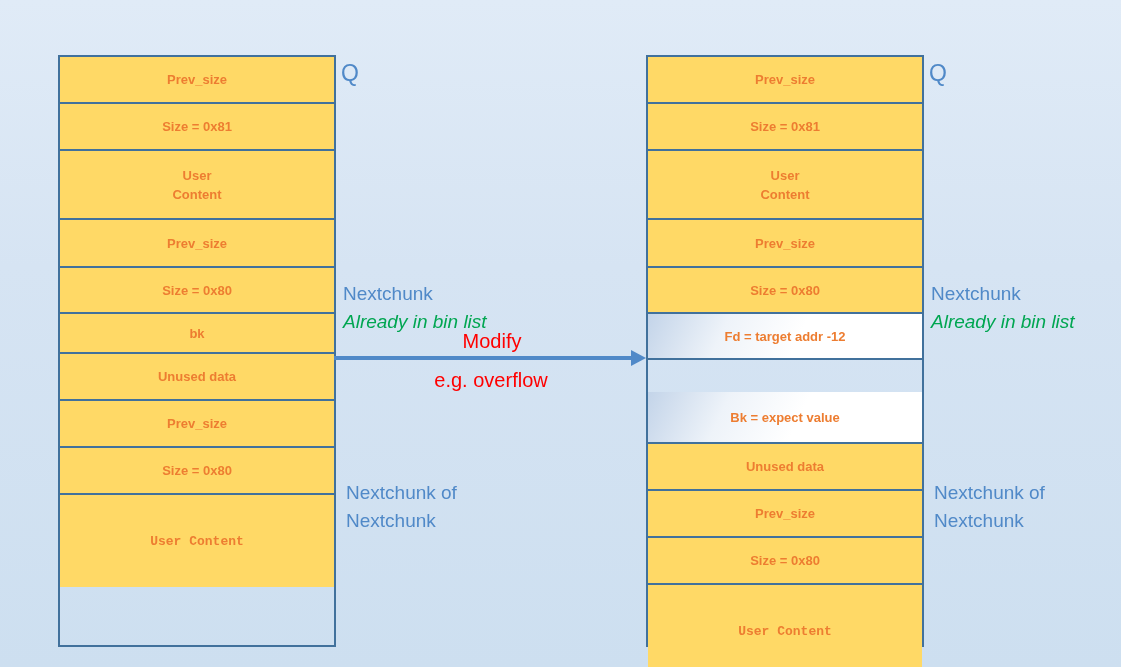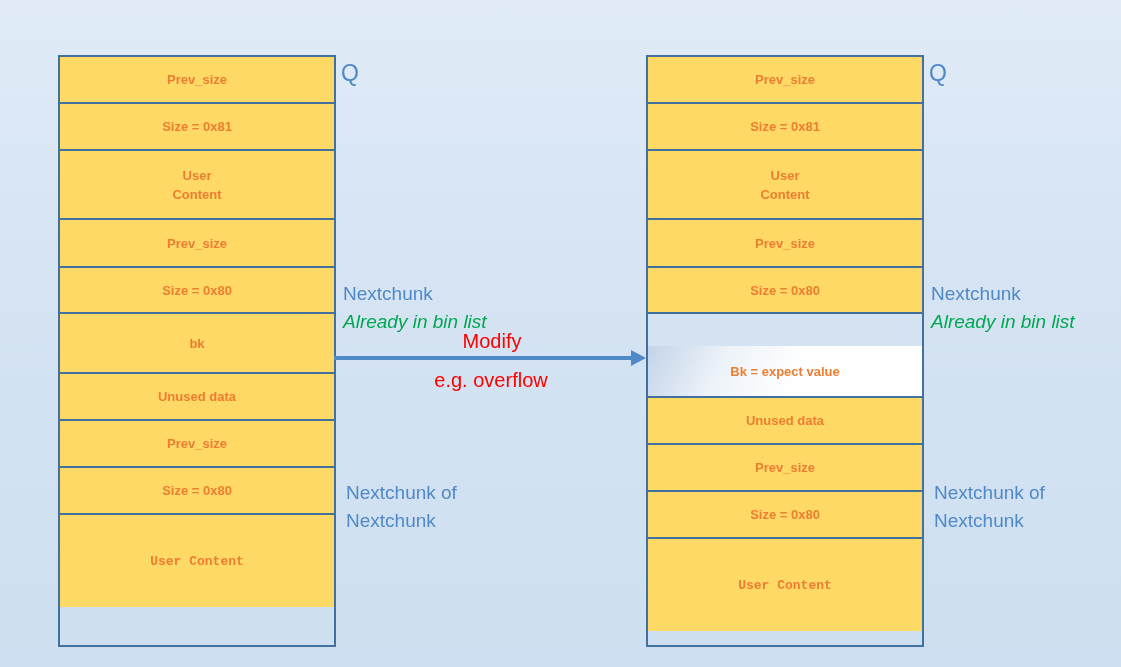--- a/index.html
+++ b/index.html
@@ -84,21 +84,21 @@
       <div class="row" style="height: 69px;">
         <span>User</span>
         <span>Content</span>
       </div>
       <div class="row" style="height: 48px;">
         <span>Prev_size</span>
       </div>
       <div class="row" style="height: 46px;">
         <span>Size = 0x80</span>
       </div>
-      <div class="row" style="height: 60px;">
+      <div class="row" style="height: 40px;">
         <span>bk</span>
       </div>
       <div class="row" style="height: 47px;">
         <span>Unused data</span>
       </div>
       <div class="row" style="height: 47px;">
         <span>Prev_size</span>
       </div>
       <div class="row" style="height: 47px;">
         <span>Size = 0x80</span>
@@ -116,20 +116,23 @@
       </div>
       <div class="row" style="height: 69px;">
         <span>User</span>
         <span>Content</span>
       </div>
       <div class="row" style="height: 48px;">
         <span>Prev_size</span>
       </div>
       <div class="row" style="height: 46px;">
         <span>Size = 0x80</span>
+      </div>
+      <div class="row row-white" style="height: 46px;">
+        <span>Fd = target addr -12</span>
       </div>
       <div class="row row-white" style="height: 52px; margin-top: 32px;">
         <span>Bk = expect value</span>
       </div>
       <div class="row" style="height: 47px;">
         <span>Unused data</span>
       </div>
       <div class="row" style="height: 47px;">
         <span>Prev_size</span>
       </div>

